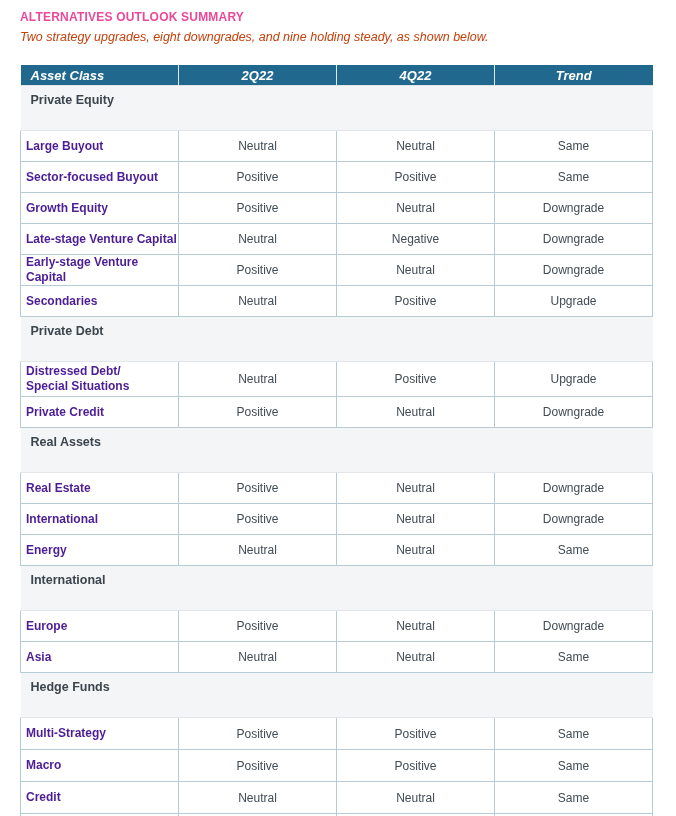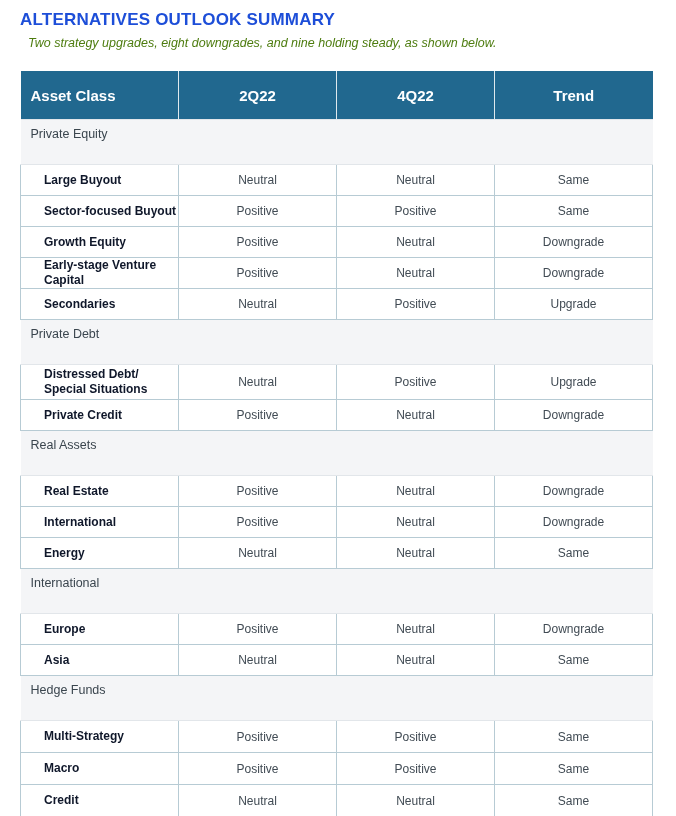--- a/index.html
+++ b/index.html
@@ -10,80 +10,81 @@
   }
   .page {
     width: 676px;
     height: 816px;
     box-sizing: border-box;
     padding: 10px 23px 10px 20px;
     background: #ffffff;
     overflow: hidden;
   }
   .doc-title {
-    font-size: 17px;
-    font-weight: bold;
-    color: #1d4ed8;
+    font-size: 12px;
+    font-weight: bold;
+    color: #ec4899;
     letter-spacing: 0.2px;
     margin: 0 0 6px 0;
   }
   .doc-subtitle {
     font-size: 12.5px;
     font-style: italic;
-    color: #4d7c0f;
-    margin: 0 0 21px 8px;
+    color: #c2410c;
+    margin: 0 0 21px 0;
   }
   table.outlook {
     width: 633px;
     border-collapse: collapse;
     table-layout: fixed;
   }
   table.outlook col { width: 25%; }
   
   tr.head th {
     background: #21688f;
     color: #ffffff;
-    font-size: 15px;
-    font-weight: bold;
-    height: 48px;
+    font-size: 13px;
+    font-weight: bold;
+    height: 20px;
     padding: 0;
     text-align: center;
     border-right: 1px solid #dfe9ee;
+    font-style: italic;
   }
   tr.head th:last-child { border-right: none; }
   tr.head th.first {
     text-align: left;
     padding-left: 10px;
   }
   
   tr.section td {
     background: #f4f5f7;
     color: #3a454e;
     font-size: 12.5px;
-    font-weight: normal;
+    font-weight: bold;
     height: 28px;
     padding: 0 0 16px 10px;
     border-top: 1px solid #e2e6ea;
     border-bottom: 1px solid #e2e6ea;
   }
   
   tr.data td {
     border: 1px solid #b7cbd4;
     font-size: 12px;
     color: #414b54;
     height: 30px;
     padding: 0;
     text-align: center;
     background: #ffffff;
   }
   tr.data td.asset {
     text-align: left;
-    padding-left: 23px;
-    font-weight: bold;
-    color: #0f172a;
+    padding-left: 5px;
+    font-weight: bold;
+    color: #4c1d95;
     white-space: pre-line;
     line-height: 1.25;
   }
   tr.data.tall td { height: 31px; }
   tr.data.twolines td { height: 34px; }
 </style>
 </head>
 <body>
 
 <div class="page">
@@ -121,20 +122,26 @@
           <td>Positive</td>
           <td>Same</td>
         </tr>
         <tr class="data">
           <td class="asset">Growth Equity</td>
           <td>Positive</td>
           <td>Neutral</td>
           <td>Downgrade</td>
         </tr>
         <tr class="data">
+          <td class="asset">Late-stage Venture Capital</td>
+          <td>Neutral</td>
+          <td>Negative</td>
+          <td>Downgrade</td>
+        </tr>
+        <tr class="data">
           <td class="asset">Early-stage Venture Capital</td>
           <td>Positive</td>
           <td>Neutral</td>
           <td>Downgrade</td>
         </tr>
         <tr class="data">
           <td class="asset">Secondaries</td>
           <td>Neutral</td>
           <td>Positive</td>
           <td>Upgrade</td>

